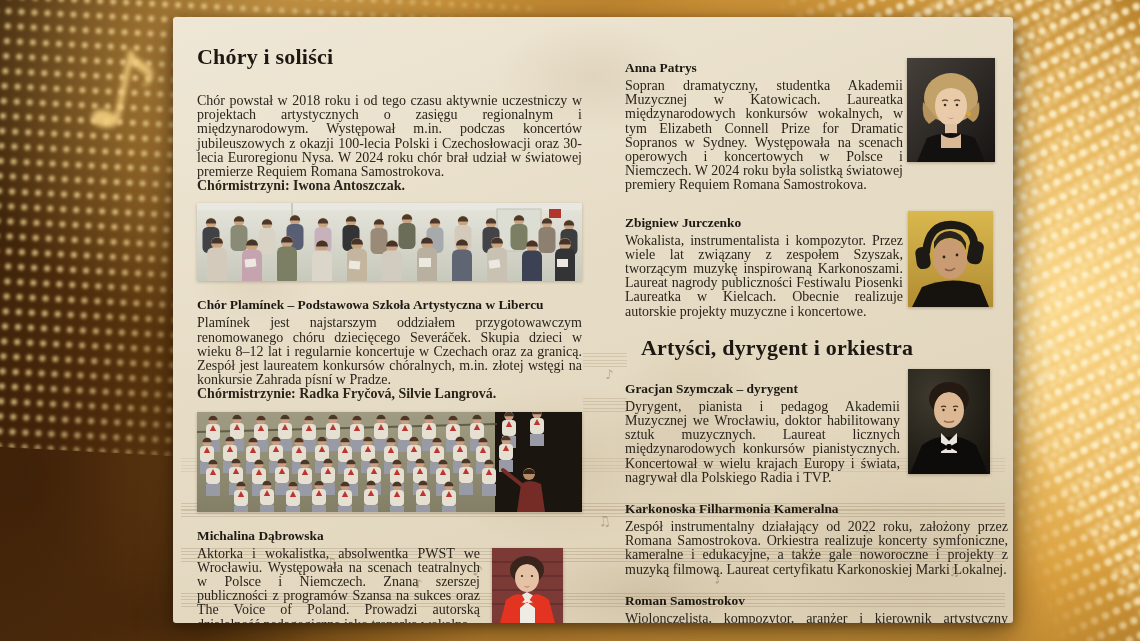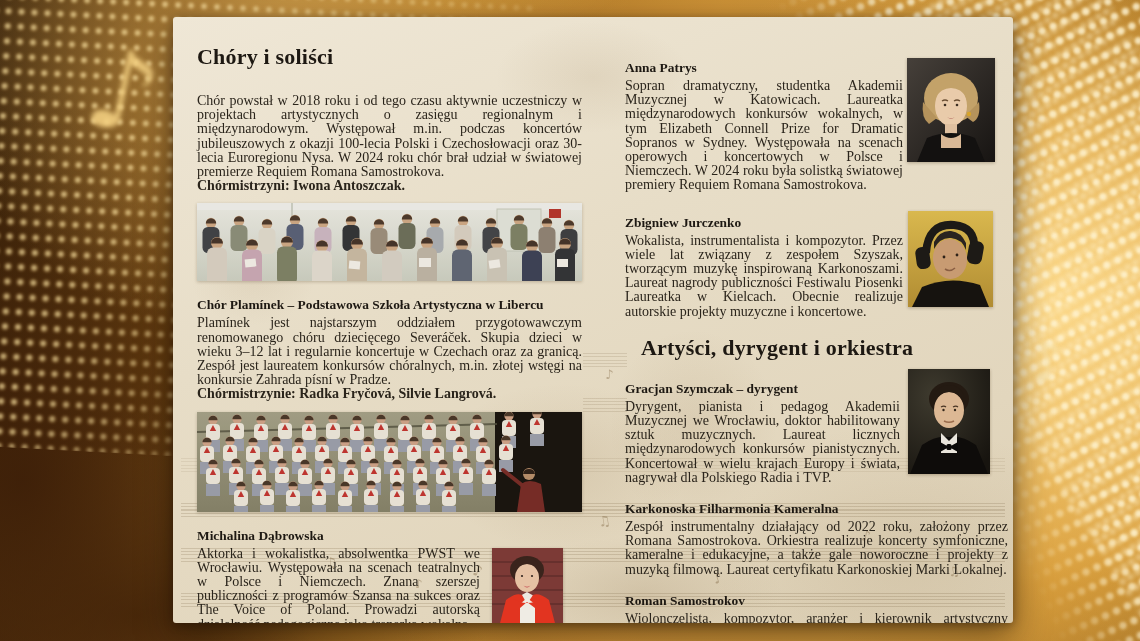--- a/index.html
+++ b/index.html
@@ -161,21 +161,21 @@
         <rect x="48" y="56" width="11" height="8" fill="#f4f2ec" transform="rotate(-6 53 60)"></rect>
         <rect x="152" y="58" width="11" height="8" fill="#f4f2ec" transform="rotate(5 157 62)"></rect>
         <rect x="222" y="55" width="12" height="9" fill="#f4f2ec"></rect>
         <rect x="292" y="57" width="11" height="8" fill="#f4f2ec" transform="rotate(-8 297 61)"></rect>
         <rect x="360" y="56" width="11" height="8" fill="#f4f2ec"></rect>
         <rect width="385" height="78" fill="rgba(120,90,40,.06)"></rect>
       </svg>
 
       <div class="entry e-plam">
         <h3>Chór Plamínek – Podstawowa Szkoła Artystyczna w Libercu</h3>
-        <p>Plamínek jest najstarszym oddziałem przygotowawczym renomowanego chóru dziecięcego Severáček. Skupia dzieci w wieku 3–12 lat i regularnie koncertuje w Czechach oraz za granicą. Zespół jest laureatem konkursów chóralnych, m.in. złotej wstęgi na konkursie Zahrada písní w Pradze.</p>
+        <p>Plamínek jest najstarszym oddziałem przygotowawczym renomowanego chóru dziecięcego Severáček. Skupia dzieci w wieku 8–12 lat i regularnie koncertuje w Czechach oraz za granicą. Zespół jest laureatem konkursów chóralnych, m.in. złotej wstęgi na konkursie Zahrada písní w Pradze.</p>
         <p class="credit"><b>Chórmistrzynie</b><span>: Radka Fryčová, Silvie Langrová.</span></p>
       </div>
 
       <svg class="photo" width="385" height="100" viewBox="0 0 385 100" role="img" aria-label="Chór dziecięcy na scenie w strojach z czerwonymi akcentami">
         <defs>
           <linearGradient id="stage1" x1="0" y1="0" x2="0" y2="1">
             <stop offset="0" stop-color="#a3a188"></stop>
               <stop offset="1" stop-color="#84826a"></stop>
           </linearGradient>
           <g id="kidC">

